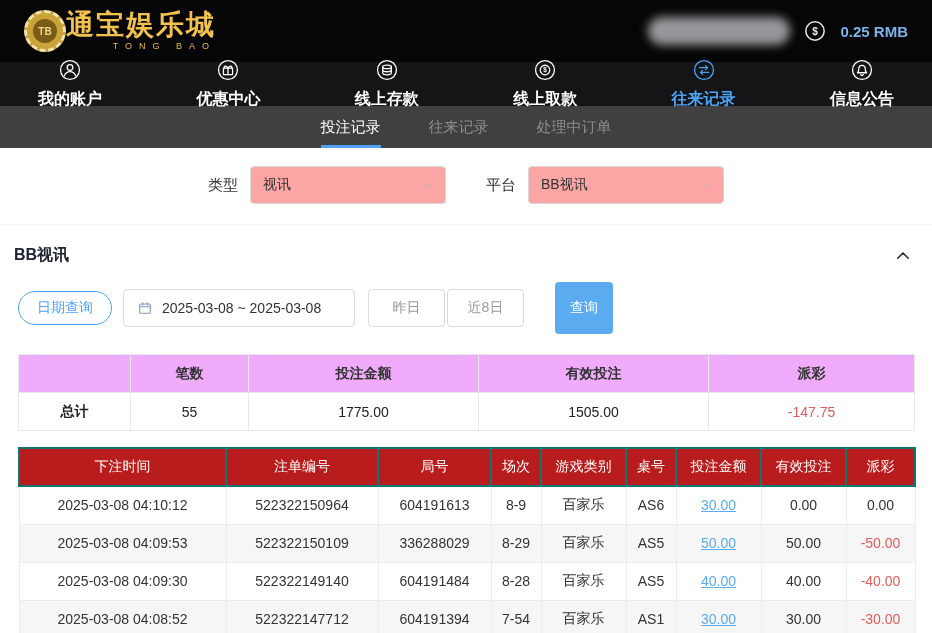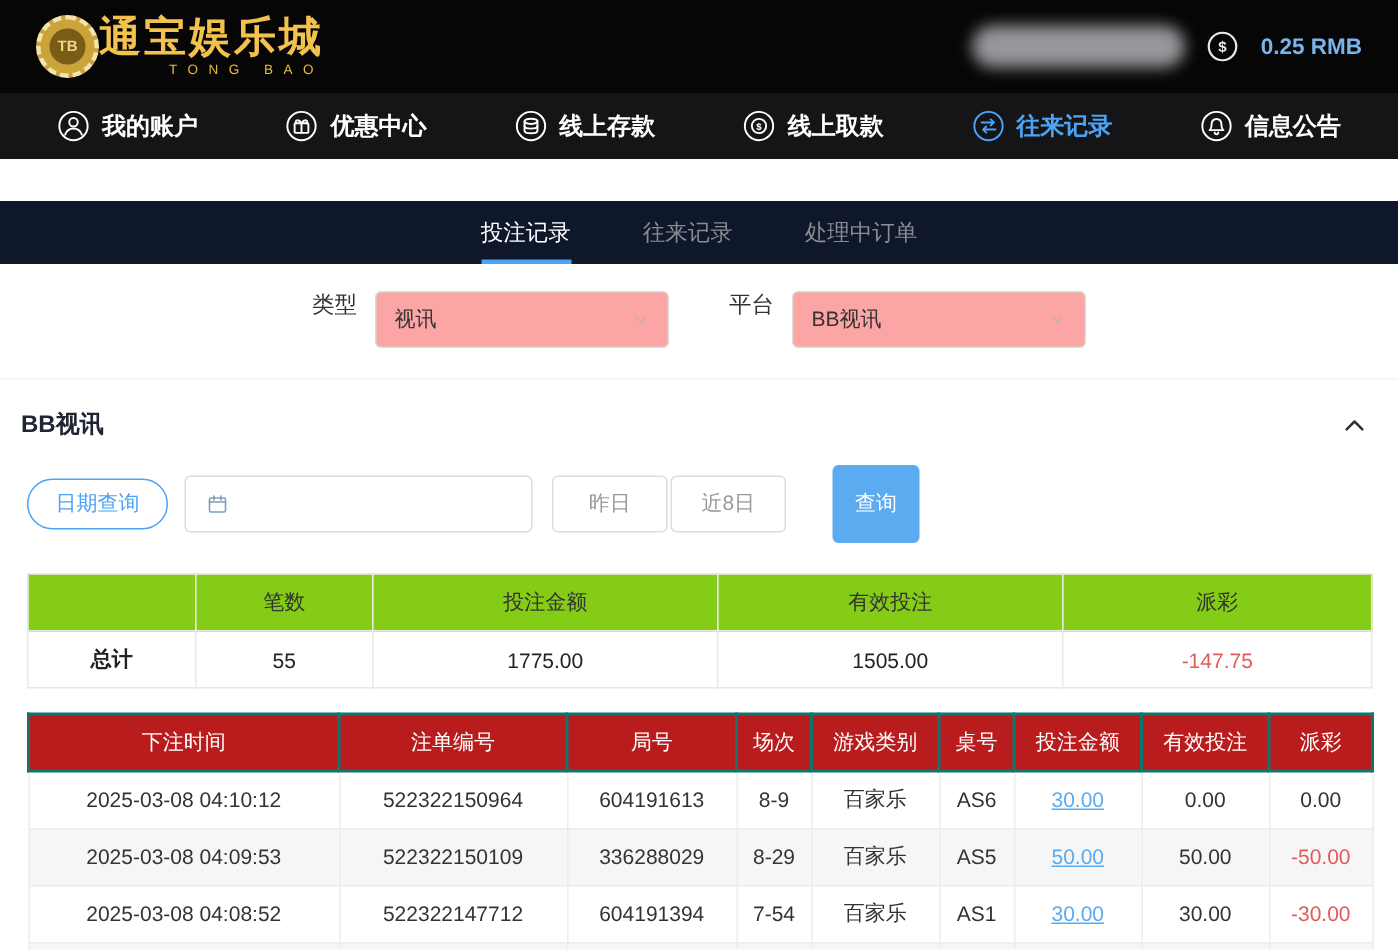--- a/index.html
+++ b/index.html
@@ -18,35 +18,35 @@
   .topbar-right { margin-left:auto; display:flex; align-items:center; gap:14px; }
   .blur-pill { width:142px; height:28px; border-radius:14px; background:#97979b; filter:blur(5px); }
   .dollar-coin { width:22px; height:22px; stroke:#e9e9ec; fill:none; stroke-width:1.6; }
   .dollar-coin text { fill:#e9e9ec; stroke:none; font-size:11px; font-weight:bold; }
   .balance { color:#7ab4ea; font-size:15px; font-weight:bold; }
 
   
   .mainnav { height:44px; background:#151518; display:flex; align-items:center;
     justify-content:space-between; padding:0 38px; }
   .nav-item { display:flex; align-items:center; gap:8px; color:#fff; font-size:16px;
-    font-weight:bold; cursor:pointer; white-space:nowrap; }
+    font-weight:bold; cursor:pointer; white-space:nowrap;flex-direction:column; }
   .nav-item.active { color:#4da3f5; }
   .nav-icon { width:22px; height:22px; stroke:currentColor; fill:none; stroke-width:1.4;
     stroke-linecap:round; stroke-linejoin:round; }
   .nav-icon text { fill:currentColor; stroke:none; }
 
   
-  .subnav { height:42px; background:#0f172a; display:flex; align-items:stretch;
-    justify-content:center; gap:48px;margin-top:28px; }
+  .subnav { height:42px; background:#404040; display:flex; align-items:stretch;
+    justify-content:center; gap:48px; }
   .tab { display:flex; align-items:center; color:#8b8b92; font-size:15px; cursor:pointer;
     border-bottom:3px solid transparent; padding-top:3px; }
   .tab.active { color:#fff; border-bottom-color:#4da3f5; }
 
   
-  .filter-row { display:flex; justify-content:center; gap:12px;
+  .filter-row { display:flex; align-items:center; justify-content:center; gap:12px;
     padding:18px 0 20px; border-bottom:1px solid #f2f2f2; }
   .filter-label { font-size:15px; color:#333; }
   .select-box { width:196px; height:38px; border:1px solid #d9d9d9; border-radius:4px;
     display:flex; align-items:center; justify-content:space-between; padding:0 12px;
     font-size:14px; color:#333; cursor:pointer; background:#fca5a5; }
   .chev-down { width:12px; height:12px; stroke:#b5b5b5; fill:none; stroke-width:2;
     stroke-linecap:round; stroke-linejoin:round; }
   .gap-left { margin-left:28px; }
 
   
@@ -72,21 +72,21 @@
     background:#fff; color:#999; font-size:14px; display:flex; align-items:center;
     justify-content:center; cursor:pointer; }
   .quick-btn.active { border-color:#9ecdf5; color:#5aabf0; }
   .search-btn { margin-left:20px; width:58px; height:52px; background:#5aabf0; color:#fff;
     border:none; border-radius:4px; font-size:14px; display:flex; align-items:center;
     justify-content:center; cursor:pointer; }
 
   
   table { border-collapse:collapse; table-layout:fixed; }
   .summary-table { width:896px; margin:0 18px 16px; font-size:14px; }
-  .summary-table th { background:#84cc16; font-weight:400; color:#333; }
+  .summary-table th { background:#f0abfc; font-weight:700; color:#333; }
   .summary-table th, .summary-table td { border:1px solid #e8e8e8; height:38px; text-align:center; }
   .summary-table td { color:#222; }
   .summary-table .total-label { font-weight:bold; }
   .bet-table { width:896px; margin:0 18px; font-size:14px; }
   .bet-table th { background:#b91c1c; color:#fff; font-weight:400; height:38px;
     border:2px solid #0f766e; }
   .bet-table td { border:1px solid #ececec; height:38px; text-align:center; color:#333; }
   .bet-table tbody tr:nth-child(even) { background:#f6f6f6; }
   td.neg, .neg { color:#e25b5b; }
   a.bet-link { color:#5aabf0; text-decoration:underline; cursor:pointer; }
@@ -202,20 +202,21 @@
 
 <div class="query-row">
   <div class="pill-btn blue">日期查询</div>
   <div class="date-input">
     <svg class="cal-icon" viewBox="0 0 24 24">
       <rect x="4" y="6" width="16" height="14" rx="1.5"></rect>
         <line x1="4" y1="10" x2="20" y2="10"></line>
       <line x1="8.5" y1="4" x2="8.5" y2="8"></line>
         <line x1="15.5" y1="4" x2="15.5" y2="8"></line>
     </svg>
+    <span>2025-03-08 ~ 2025-03-08</span>
   </div>
   <div class="quick-group">
     <div class="quick-btn">昨日</div>
     <div class="quick-btn">近8日</div>
   </div>
   <button class="search-btn">查询</button>
 </div>
 
 <table class="summary-table">
   <colgroup>
@@ -287,20 +288,31 @@
         <td>522322150109</td>
         <td>336288029</td>
         <td>8-29</td>
         <td>百家乐</td>
         <td>AS5</td>
         <td><a class="bet-link">50.00</a></td>
         <td>50.00</td>
         <td class="neg">-50.00</td>
       </tr>
       <tr>
+        <td>2025-03-08 04:09:30</td>
+        <td>522322149140</td>
+        <td>604191484</td>
+        <td>8-28</td>
+        <td>百家乐</td>
+        <td>AS5</td>
+        <td><a class="bet-link">40.00</a></td>
+        <td>40.00</td>
+        <td class="neg">-40.00</td>
+      </tr>
+      <tr>
         <td>2025-03-08 04:08:52</td>
         <td>522322147712</td>
         <td>604191394</td>
         <td>7-54</td>
         <td>百家乐</td>
         <td>AS1</td>
         <td><a class="bet-link">30.00</a></td>
         <td>30.00</td>
         <td class="neg">-30.00</td>
       </tr>

